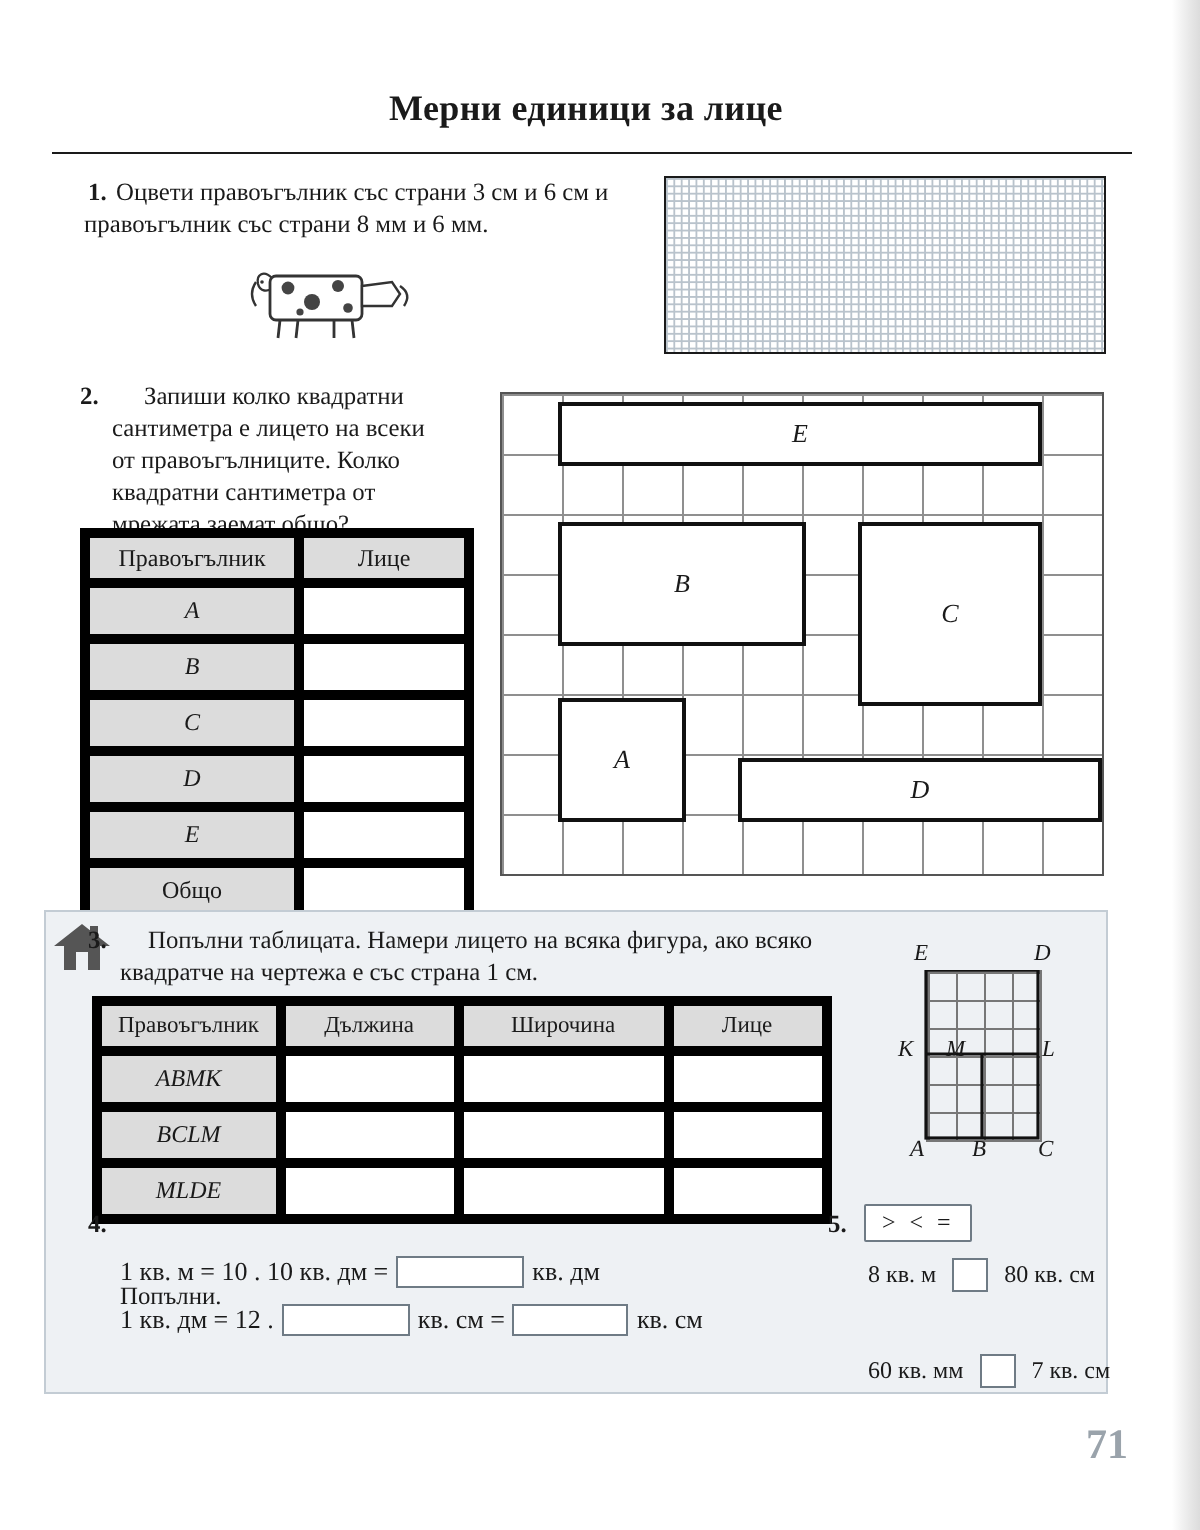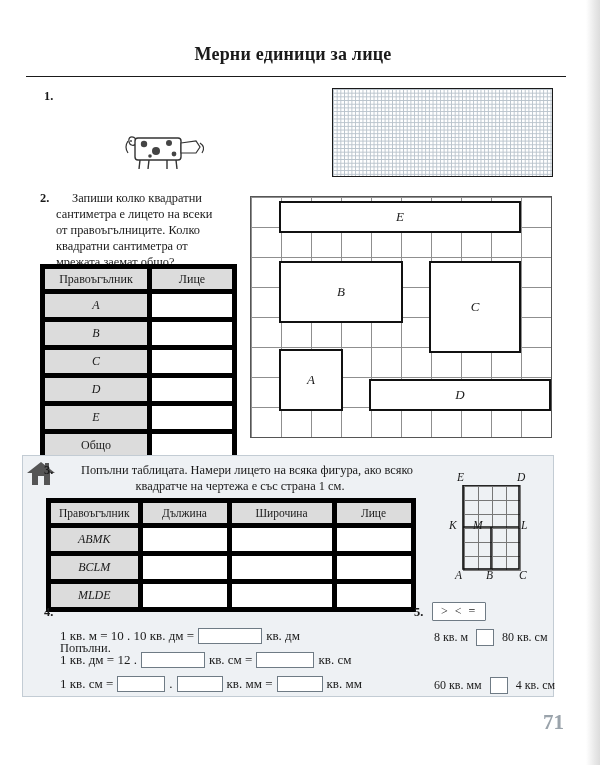--- a/index.html
+++ b/index.html
@@ -114,20 +114,21 @@
 <body>
 
 <div class="page">
 
   <div class="edge-shade"></div>
 
   <div class="title">Мерни единици за лице</div>
   <div class="rule"></div>
 
   <div id="task1-num" class="num task-text">1.</div>
+  <div id="task1-text" class="task-text" style="text-indent:16px;">Оцвети правоъгълник със страни 3 см и 6 см и правоъгълник със страни 8 мм и 6 мм.</div>
 
   <div id="grid1" class="grid-box">
     <div class="gridlines"></div>
   </div>
 
   <svg id="cow" viewBox="0 0 96 42">
     <path d="M14 8 C10 4 6 6 7 11 C8 15 12 15 14 13 Z" fill="#fff" stroke="#333" stroke-width="1.2"></path>
     <rect x="13" y="7" width="46" height="22" rx="3" fill="#fff" stroke="#333" stroke-width="1.4"></rect>
     <circle cx="22" cy="13" r="3.2" fill="#444"></circle>
     <circle cx="34" cy="20" r="4" fill="#444"></circle>
@@ -201,21 +202,21 @@
 
   <div id="panel3"></div>
 
   <svg id="house" viewBox="0 0 30 28">
     <path d="M15 3 L29 14 L24 14 L24 26 L6 26 L6 14 L1 14 Z" fill="#555"></path>
     <rect x="12" y="17" width="6" height="9" fill="#eef1f4"></rect>
     <rect x="19" y="4" width="4" height="5" fill="#555"></rect>
   </svg>
 
   <div id="task3-num" class="num task-text">3.</div>
-  <div id="task3-text" class="task-text" style="text-indent:14px;text-align:center;">Попълни таблицата. Намери лицето на всяка фигура, ако всяко квадратче на чертежа е със страна 1 см.</div>
+  <div id="task3-text" class="task-text" style="text-indent:14px;">Попълни таблицата. Намери лицето на всяка фигура, ако всяко квадратче на чертежа е със страна 1 см.</div>
 
   <table class="tbl" id="tbl3">
     <tbody>
         <tr>
       <th>Правоъгълник</th>
       <th>Дължина</th>
       <th>Широчина</th>
       <th>Лице</th>
     </tr>
     <tr>
@@ -264,38 +265,29 @@
     <span class="blank" style="width:62px;"></span>
     <span>кв. дм</span>
   </div>
   <div class="eqrow" style="left:60px;top:652px;">
     <span>1 кв. дм = 12 .</span>
     <span class="blank" style="width:62px;"></span>
     <span>кв. см =</span>
     <span class="blank" style="width:56px;"></span>
     <span>кв. см</span>
   </div>
-  <div class="eqrow" style="left:60px;top:676px;">
-    <span>1 кв. см =</span>
-    <span class="blank" style="width:46px;"></span>
-    <span>.</span>
-    <span class="blank" style="width:44px;"></span>
-    <span>кв. мм =</span>
-    <span class="blank" style="width:44px;"></span>
-    <span>кв. мм</span>
-  </div>
 
   <div id="task5-num" class="num task-text">5.</div>
   <div id="signbox">&gt; &lt; =</div>
 
   <div class="cmprow" style="left:434px;top:629px;">
     <span>8 кв. м</span>
     <span class="blank" style="width:16px;height:15px;"></span>
     <span>80 кв. см</span>
   </div>
   <div class="cmprow" style="left:434px;top:677px;">
     <span>60 кв. мм</span>
     <span class="blank" style="width:16px;height:15px;"></span>
-    <span>4 кв. см</span>
+    <span>7 кв. см</span>
   </div>
 
   <div id="pagenum">71</div>
 </div>
 
 </body></html>

